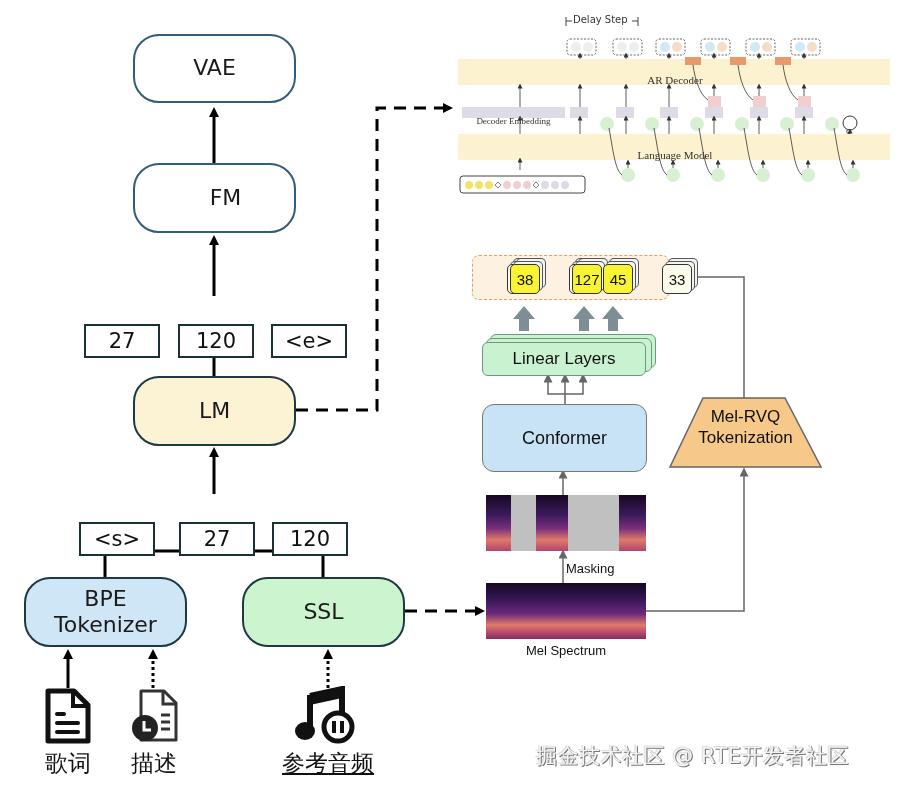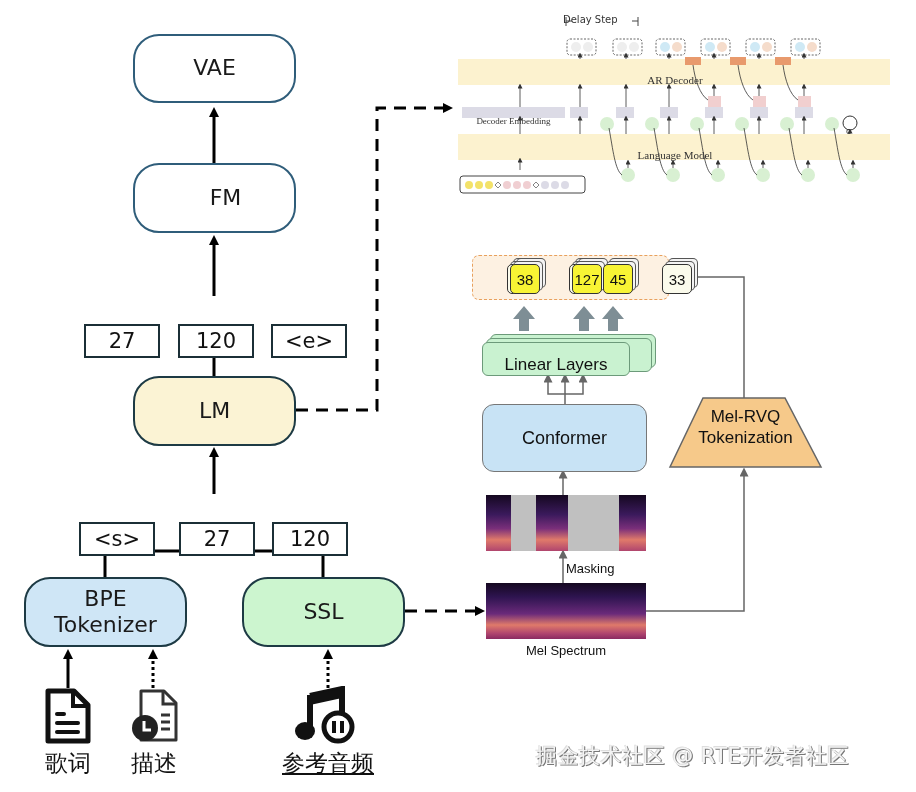--- a/index.html
+++ b/index.html
@@ -273,21 +273,21 @@
       <path d="M43,172 L46,175 L43,178 L40,175 z" fill="none" stroke="#666" stroke-width="0.8"></path>
       <circle cx="52" cy="175" r="4" fill="#f0cfd2"></circle>
         <circle cx="62" cy="175" r="4" fill="#f0cfd2"></circle>
         <circle cx="72" cy="175" r="4" fill="#f0cfd2"></circle>
       <path d="M81,172 L84,175 L81,178 L78,175 z" fill="none" stroke="#666" stroke-width="0.8"></path>
       <circle cx="90" cy="175" r="4" fill="#dcdbe6"></circle>
         <circle cx="100" cy="175" r="4" fill="#dcdbe6"></circle>
         <circle cx="110" cy="175" r="4" fill="#dcdbe6"></circle>
     </g>
   </svg>
-  <div class="abs" style="left:108px;top:4px;font-size:10px;color:#333;font-family:'DejaVu Sans',sans-serif;">Delay Step</div>
+  <div class="abs" style="left:118px;top:4px;font-size:10px;color:#333;font-family:'DejaVu Sans',sans-serif;">Delay Step</div>
   <div class="abs arm-text" style="left:0;top:64px;width:440px;text-align:center;font-size:11px;color:#333;">AR Decoder</div>
   <div class="abs arm-text" style="left:7px;top:106px;width:103px;text-align:center;font-size:9px;color:#333;">Decoder Embedding</div>
   <div class="abs arm-text" style="left:0;top:139px;width:440px;text-align:center;font-size:11px;color:#333;">Language Model</div>
   <div class="abs" style="left:391px;top:117px;font-size:8px;color:#333;">c</div>
 </div>
 
 <div class="abs" style="left:472px;top:255px;width:197px;height:45px;box-sizing:border-box;border:1.5px dashed #e8a05d;border-radius:7px;background:#fdf1e2;"></div>
 <div class="cb plain" style="left:479px;top:264px;">
     <span>18</span>
   </div>
@@ -302,21 +302,21 @@
   </div>
 <div class="cb hl" style="left:603px;top:264px;">
     <span>45</span>
   </div>
 <div class="cb plain" style="left:634px;top:264px;">
     <span>33</span>
   </div>
 
 <div class="abs" style="left:490px;top:334px;width:166px;height:34px;box-sizing:border-box;border:1.5px solid #6c9a7a;border-radius:6px;background:#c9f2d0;"></div>
 <div class="abs" style="left:486px;top:338px;width:166px;height:34px;box-sizing:border-box;border:1.5px solid #6c9a7a;border-radius:6px;background:#c9f2d0;"></div>
-<div class="abs" style="left:482px;top:342px;width:148px;height:34px;box-sizing:border-box;border:1.5px solid #6c9a7a;border-radius:6px;background:#c9f2d0;display:flex;align-items:flex-end;justify-content:center;font-family:'Liberation Sans',sans-serif;font-size:17px;">
+<div class="abs" style="left:482px;top:342px;width:164px;height:34px;box-sizing:border-box;border:1.5px solid #6c9a7a;border-radius:6px;background:#c9f2d0;display:flex;align-items:center;justify-content:center;font-family:'Liberation Sans',sans-serif;font-size:17px;">
   <span>Linear Layers</span>
 </div>
 
 <div class="abs" style="left:482px;top:404px;width:165px;height:68px;box-sizing:border-box;border:1.5px solid #777;border-radius:12px;background:#c8e3f5;display:flex;align-items:center;justify-content:center;font-family:'Liberation Sans',sans-serif;font-size:18px;">
   <span>Conformer</span>
 </div>
 
 <div class="abs" style="left:670px;top:406px;width:151px;text-align:center;font-family:'Liberation Sans',sans-serif;font-size:17px;line-height:21px;white-space:pre-line;color:#111;">Mel-RVQ
 Tokenization</div>
 

